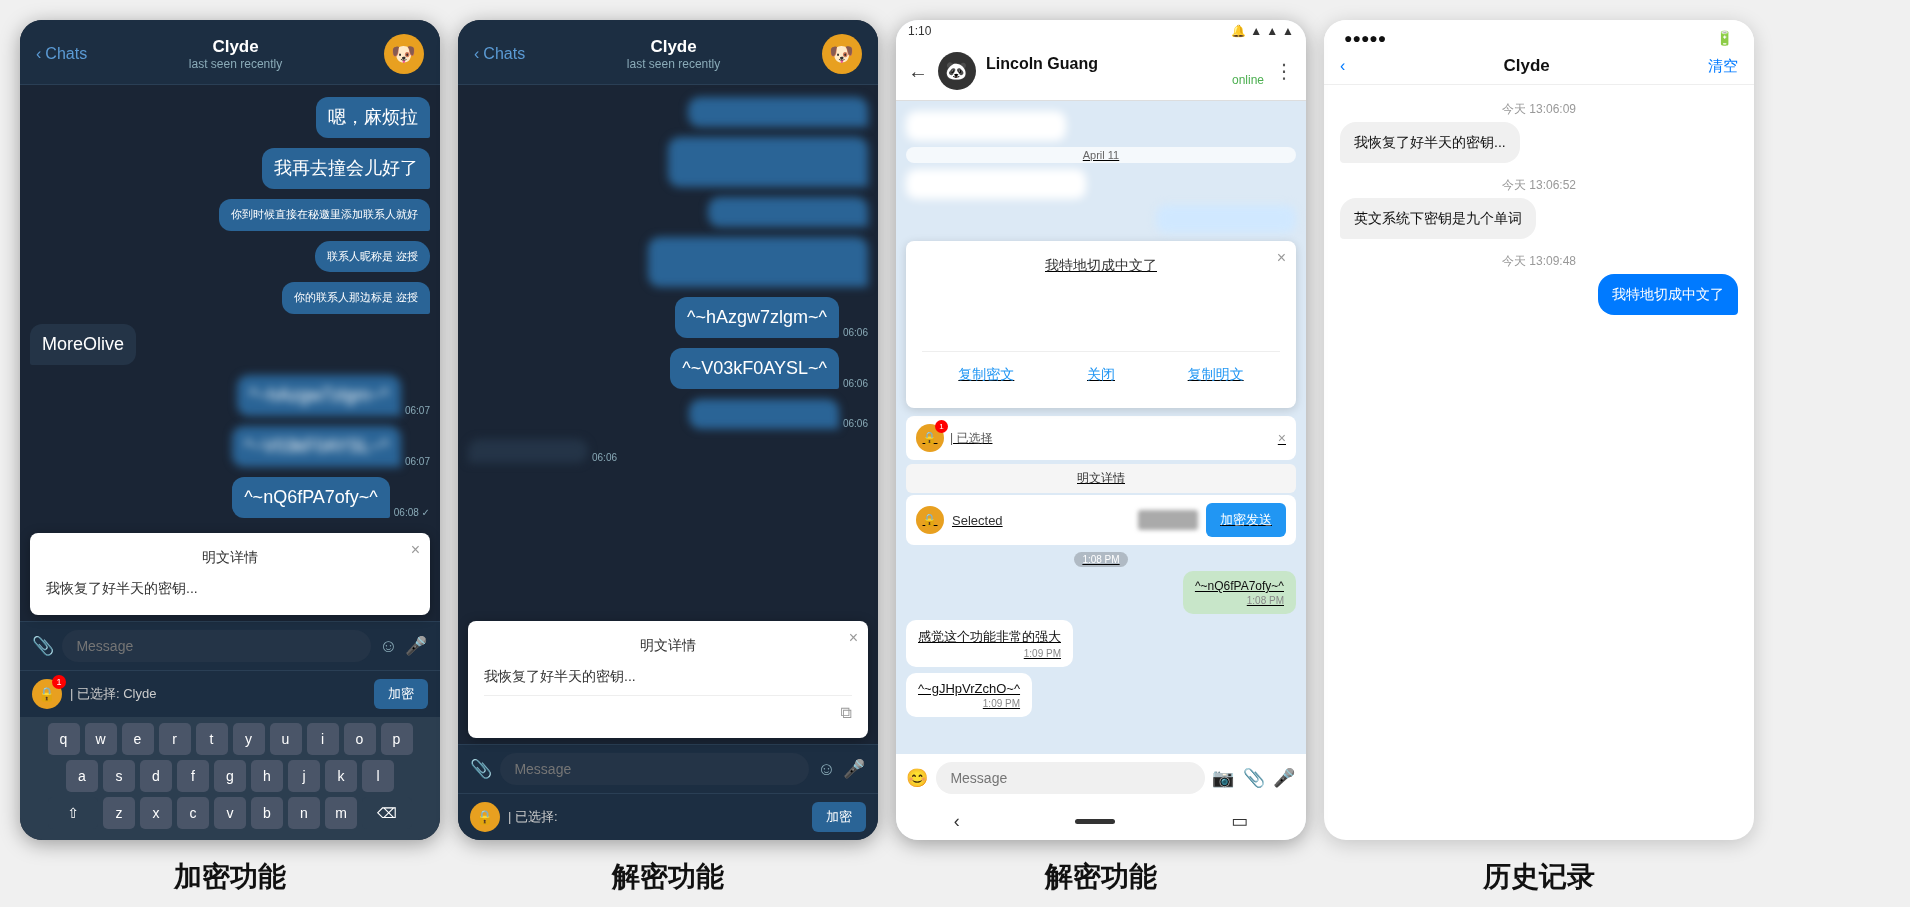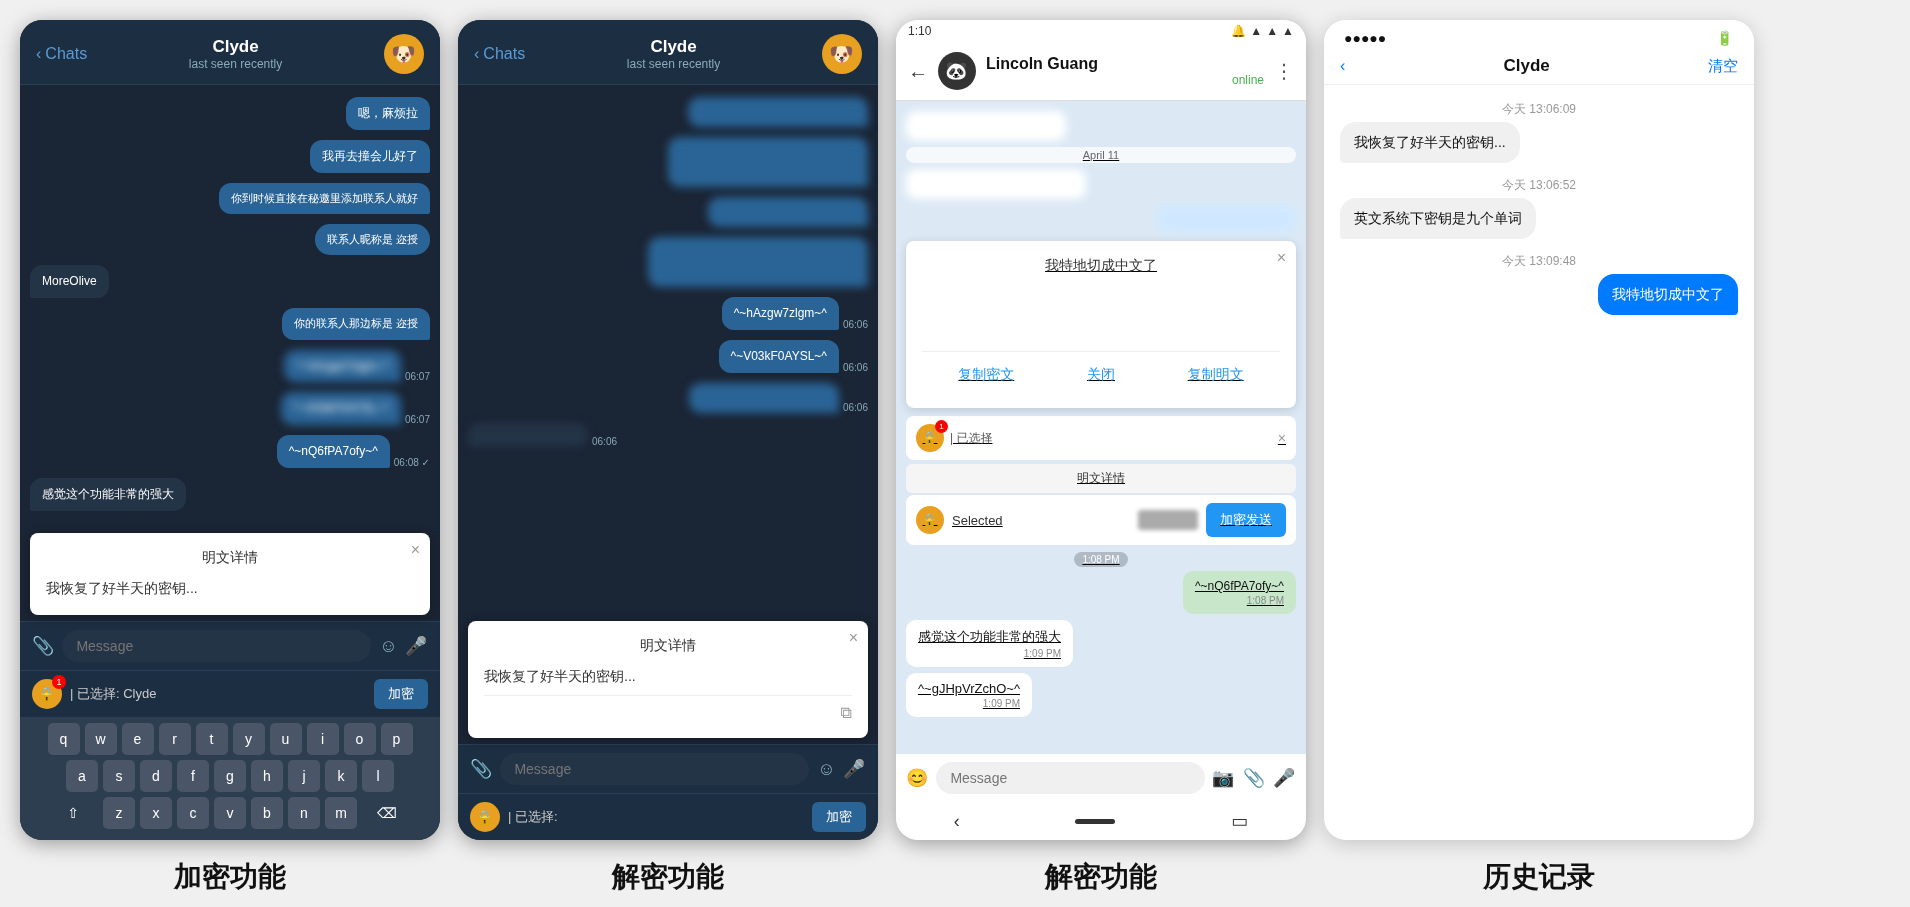--- a/index.html
+++ b/index.html
@@ -84,21 +84,21 @@
     }
 
     .msg-row { display: flex; margin-bottom: 4px; }
     .msg-row.right { justify-content: flex-end; }
     .msg-row.left { justify-content: flex-start; }
 
     .msg-bubble {
       max-width: 75%;
       padding: 8px 12px;
       border-radius: 12px;
-      font-size: 12px;
+      font-size: 18px;
       color: #fff;
       position: relative;
       line-height: 1.4;
     }
     .msg-bubble.sent { background: #2a6496; border-radius: 12px 12px 2px 12px; }
     .msg-bubble.received { background: #243447; border-radius: 12px 12px 12px 2px; }
     .msg-bubble.blurred { filter: blur(4px); user-select: none; }
 
     .message-input-bar {
       background: #1c2e42;
@@ -390,25 +390,25 @@
         </div>
         <div class="msg-row right">
           <div class="msg-bubble sent">我再去撞会儿好了</div>
         </div>
         <div class="msg-row right">
           <div class="msg-bubble sent" style="font-size:11px;">你到时候直接在秘邀里添加联系人就好</div>
         </div>
         <div class="msg-row right">
           <div class="msg-bubble sent" style="font-size:11px;border-radius:15px;">联系人昵称是 迩授</div>
         </div>
+        <div class="msg-row right">
+          <div class="msg-bubble sent" style="font-size:11px;">你的联系人那边标是 迩授</div>
+        </div>
         <div class="msg-row left">
           <div class="msg-bubble received">MoreOlive</div>
-        </div>
-        <div class="msg-row right">
-          <div class="msg-bubble sent" style="font-size:11px;">你的联系人那边标是 迩授</div>
         </div>
         <div class="msg-row right">
           <div class="msg-bubble sent blurred">^~hAzgw7zlgm~^</div>
           <div style="font-size:10px;color:#8aabb8;align-self:flex-end;margin-left:4px;">06:07</div>
         </div>
         <div class="msg-row right">
           <div class="msg-bubble sent blurred">^~V03kF0AYSL~^</div>
           <div style="font-size:10px;color:#8aabb8;align-self:flex-end;margin-left:4px;">06:07</div>
         </div>
         <div class="msg-row right">

